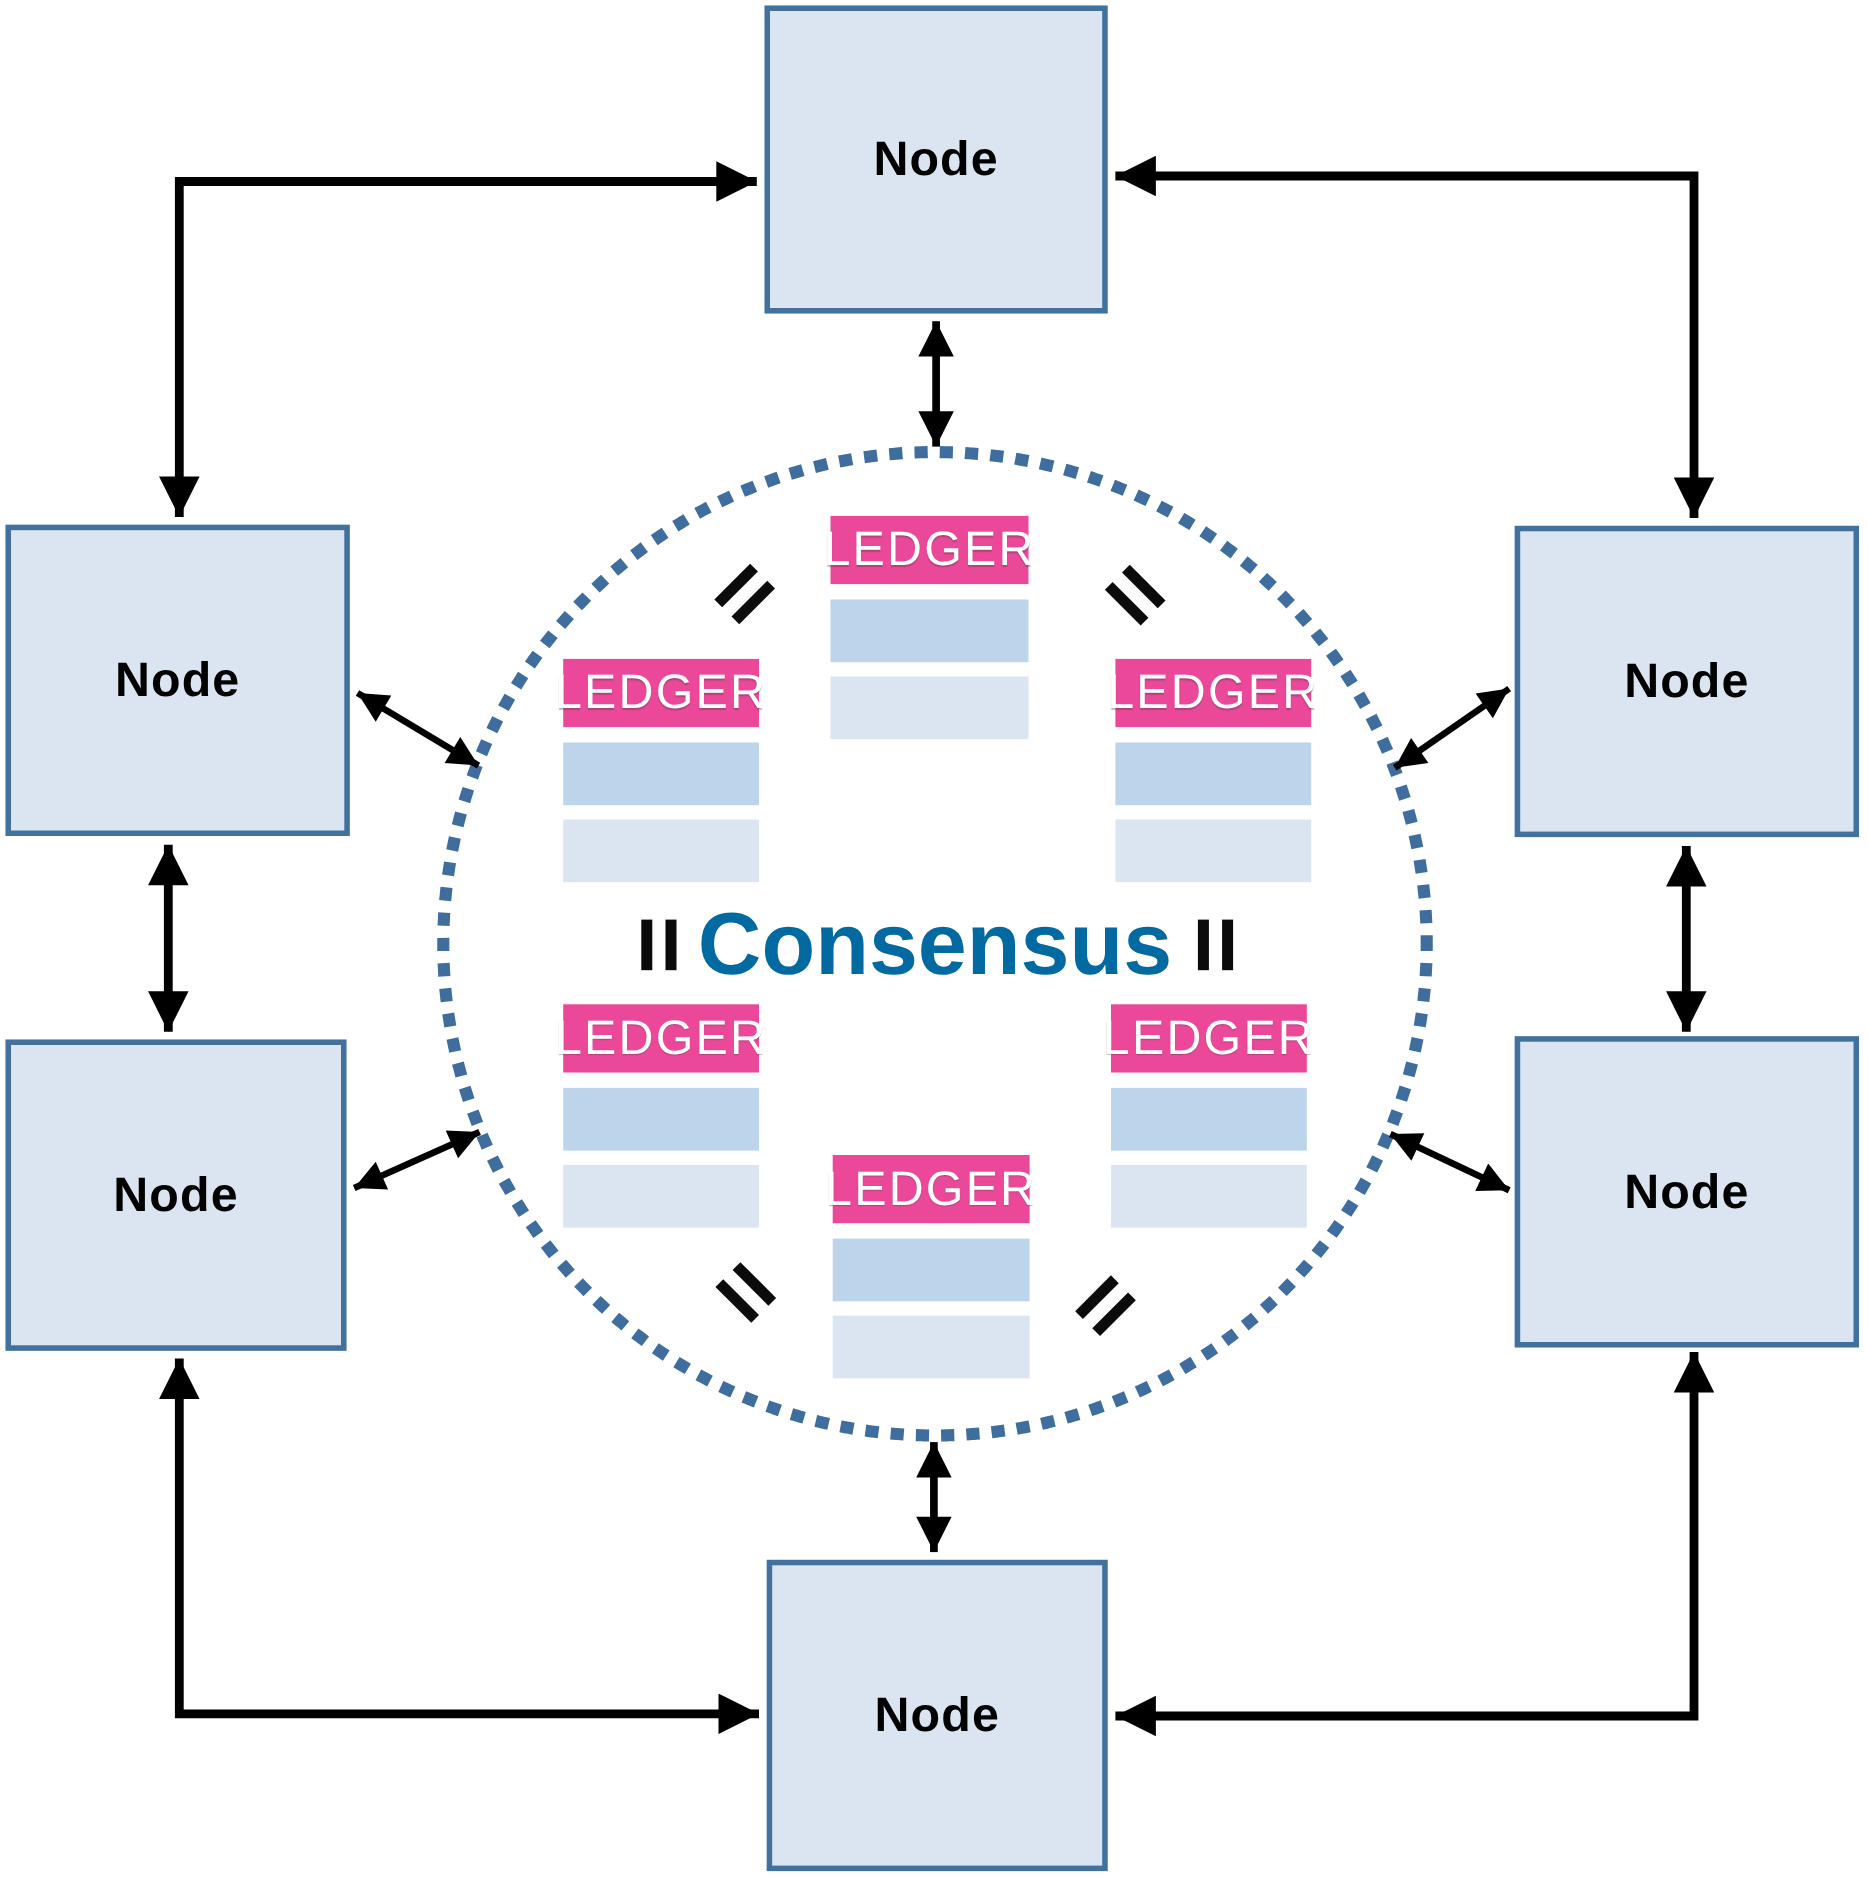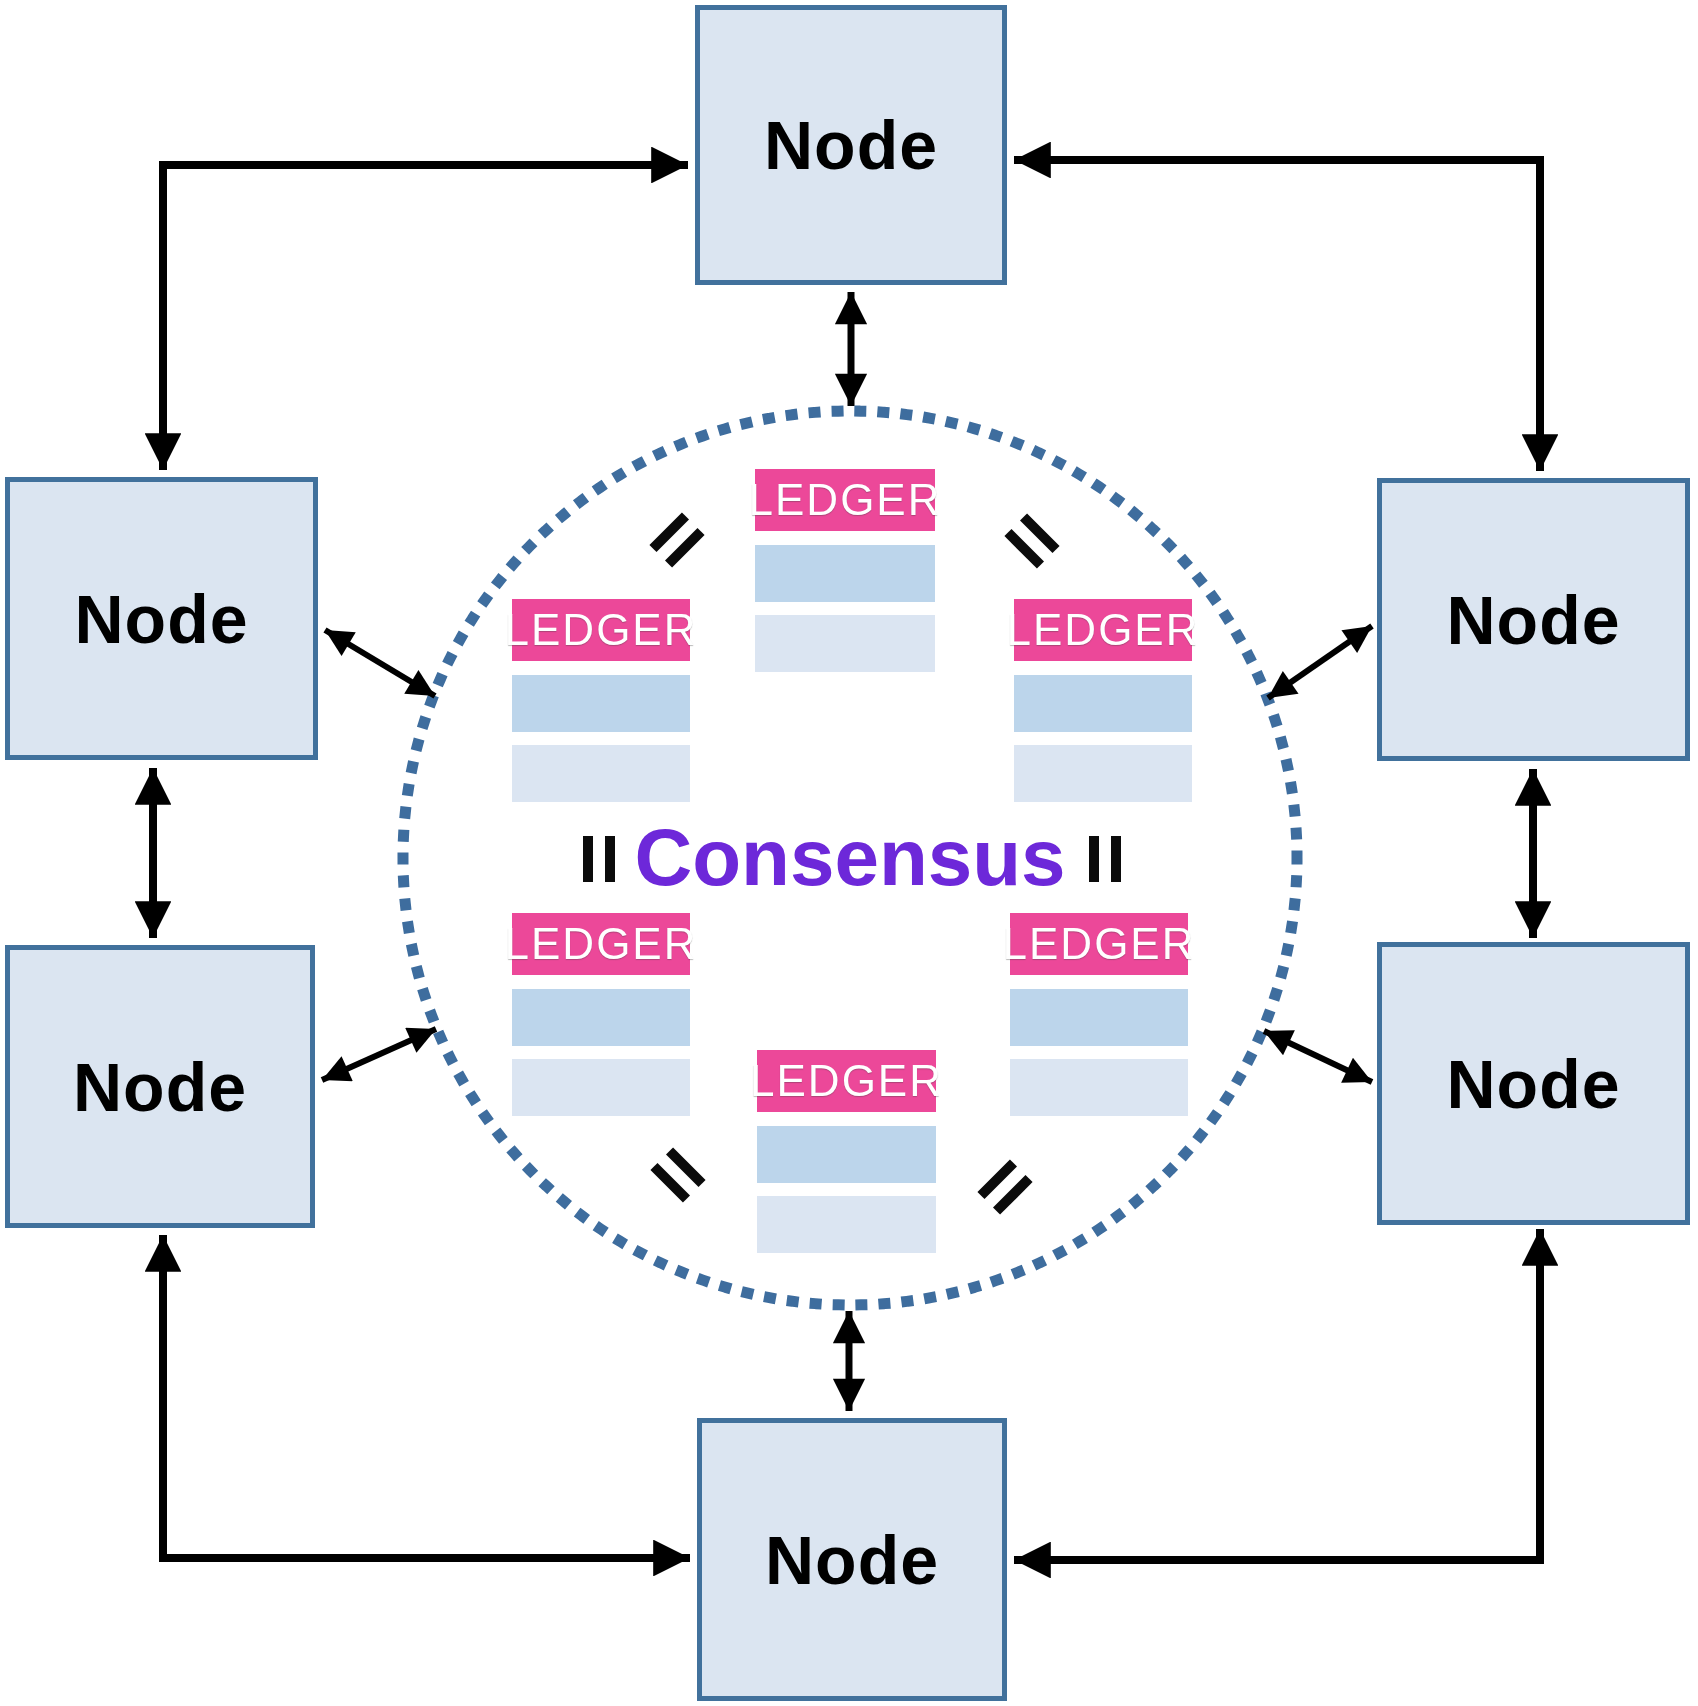--- a/index.html
+++ b/index.html
@@ -6,35 +6,35 @@
   #canvas{
     position:relative;width:1698px;height:1706px;background:#ffffff;overflow:hidden;
     font-family:"Liberation Sans", sans-serif;
   }
   #arrow-layer{position:absolute;left:0;top:0;width:1698px;height:1706px;}
   .node-box{
     position:absolute;background:#dbe5f1;border:5px solid #41719c;box-sizing:border-box;
     display:flex;align-items:center;justify-content:center;
   }
   .node-label{
-    font-size:68px;font-weight:bold;color:#000000;letter-spacing:1px;
+    font-size:44px;font-weight:bold;color:#000000;letter-spacing:1px;
   }
   .ledger{position:absolute;}
   .ledger-header{
     position:absolute;left:0;top:0;width:100%;height:62px;background:#ec4899;
     display:flex;align-items:center;justify-content:center;
     color:#ffffff;font-size:44px;letter-spacing:2px;font-weight:400;
     text-shadow:0 1px 1px rgba(60,60,60,0.35);
   }
   .ledger-row1{position:absolute;left:0;top:76px;width:100%;height:57px;background:#bcd5eb;}
   .ledger-row2{position:absolute;left:0;top:146px;width:100%;height:57px;background:#dbe5f2;}
   .consensus{
     position:absolute;left:615px;top:810px;width:470px;height:96px;
     display:flex;align-items:center;justify-content:center;
-    font-size:80px;font-weight:bold;color:#6d28d9;
+    font-size:80px;font-weight:bold;color:#0369a1;
   }
   .eq{position:absolute;width:46px;height:32px;}
   .eq .bar{width:46px;height:10px;background:#0b0b0b;}
   .eq .bar + .bar{margin-top:12px;}
   .rot-m45{transform:rotate(-45deg);}
   .rot-p45{transform:rotate(45deg);}
   .rot-90{transform:rotate(90deg);}
 </style>
 </head>
 <body>

